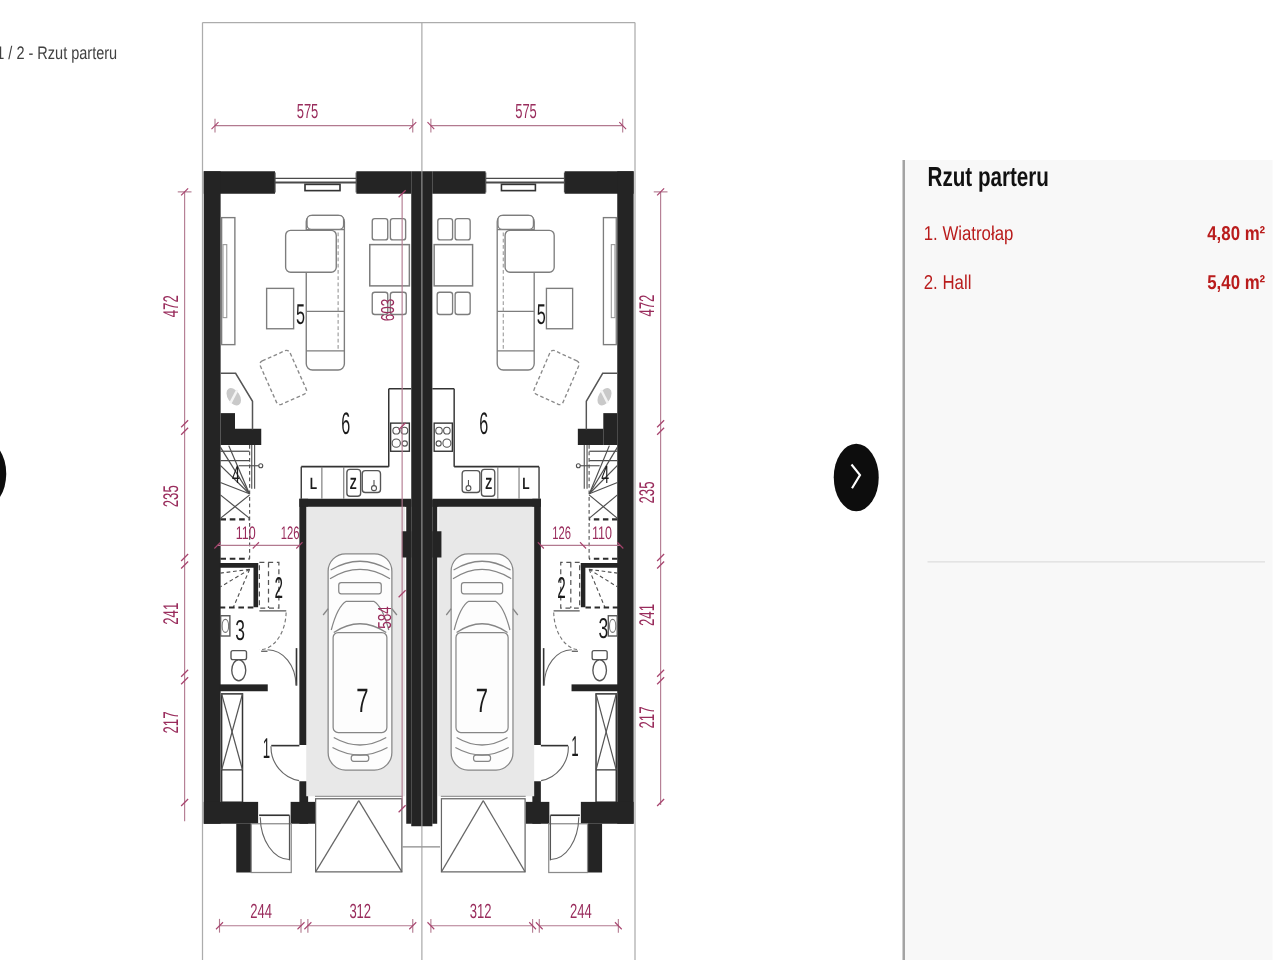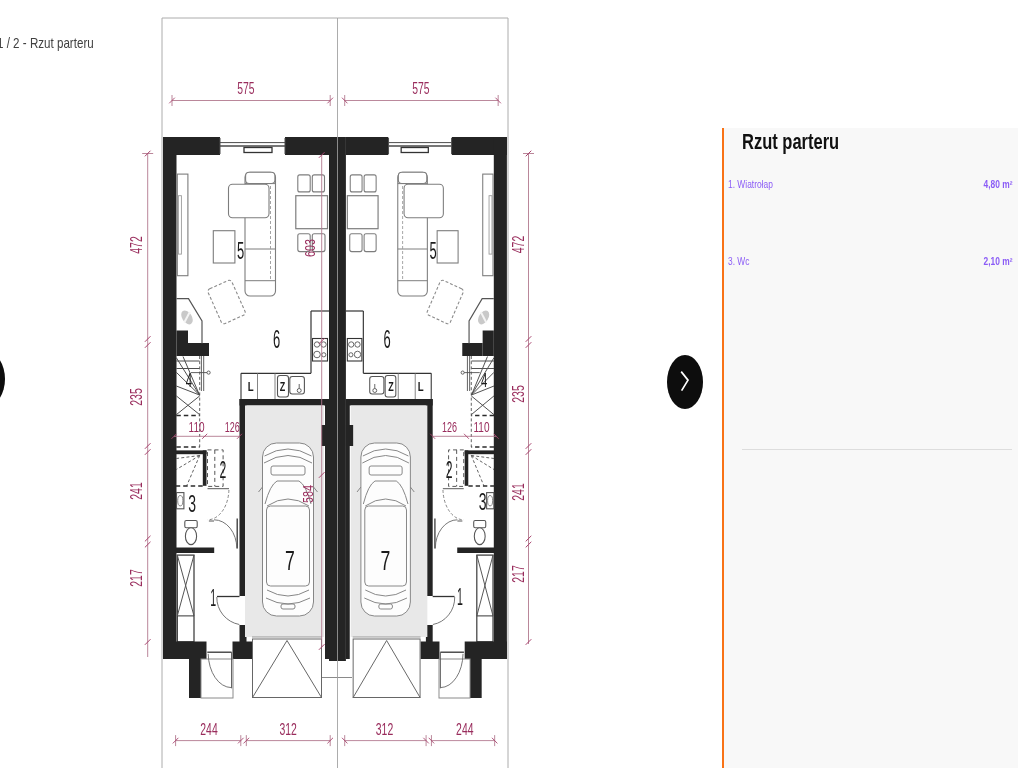--- a/index.html
+++ b/index.html
@@ -1,23 +1,23 @@
 <!DOCTYPE html>
 <html><head>
 <meta charset="utf-8">
 <style>
 html,body{margin:0;padding:0;width:1024px;height:768px;background:#fff;overflow:hidden;
 font-family:"Liberation Sans",sans-serif;position:relative}
 #title{position:absolute;left:-3px;top:35px;font-size:14.5px;color:#414141;white-space:nowrap;
 transform:scaleX(0.8);transform-origin:0 0}
 #plansvg{position:absolute;left:0;top:0}
-#panel{position:absolute;left:722px;top:128px;width:294px;height:640px;background:#f8f8f8;border-left:2px solid #f97316}
+#panel{position:absolute;left:722px;top:128px;width:294px;height:640px;background:#f8f8f8;border-left:2px solid #a3a3a3}
 #panel .hdr{position:absolute;left:18px;top:1px;font-size:22px;font-weight:bold;color:#111;
 transform:scaleX(0.75);transform-origin:0 0;white-space:nowrap}
-#panel .row{position:absolute;left:4px;right:6px;height:16px;font-size:10px;color:#8b5cf6}
+#panel .row{position:absolute;left:15px;right:6px;height:16px;font-size:16px;color:#b91c1c}
 #panel .row .nm{position:absolute;left:0;top:0;transform:scaleX(0.84);transform-origin:0 0;white-space:nowrap}
 #panel .row .vl{position:absolute;right:0;top:0;font-weight:bold;transform:scaleX(0.84);transform-origin:100% 0;white-space:nowrap}
 #panel .hr{position:absolute;left:18px;right:6px;border-top:1px solid #ddd}
 #nextbtn{position:absolute;left:667px;top:355px;width:36px;height:54px;border-radius:50%;background:#0d0d0d}
 #prevbtn{position:absolute;left:-31px;top:351.5px;width:36px;height:54px;border-radius:50%;background:#0d0d0d}
 </style>
 </head>
 <body>
 
 <div id="title">1 / 2 - Rzut parteru</div>
@@ -689,25 +689,25 @@
 
 <div id="panel">
 
 <div class="hdr">Rzut parteru</div>
 
 <div class="row" style="top:51px">
       <span class="nm">1. Wiatrołap</span>
       <span class="vl">4,80 m²</span>
     </div>
 
-
-<div class="row" style="top:128px">
-      <span class="nm">3. Wc</span>
-      <span class="vl">2,10 m²</span>
+<div class="row" style="top:89.5px">
+      <span class="nm">2. Hall</span>
+      <span class="vl">5,40 m²</span>
     </div>
+
 
 
 
 
 
 <div class="hr" style="top:321px"></div>
 
 </div>
 
 <div id="nextbtn">

